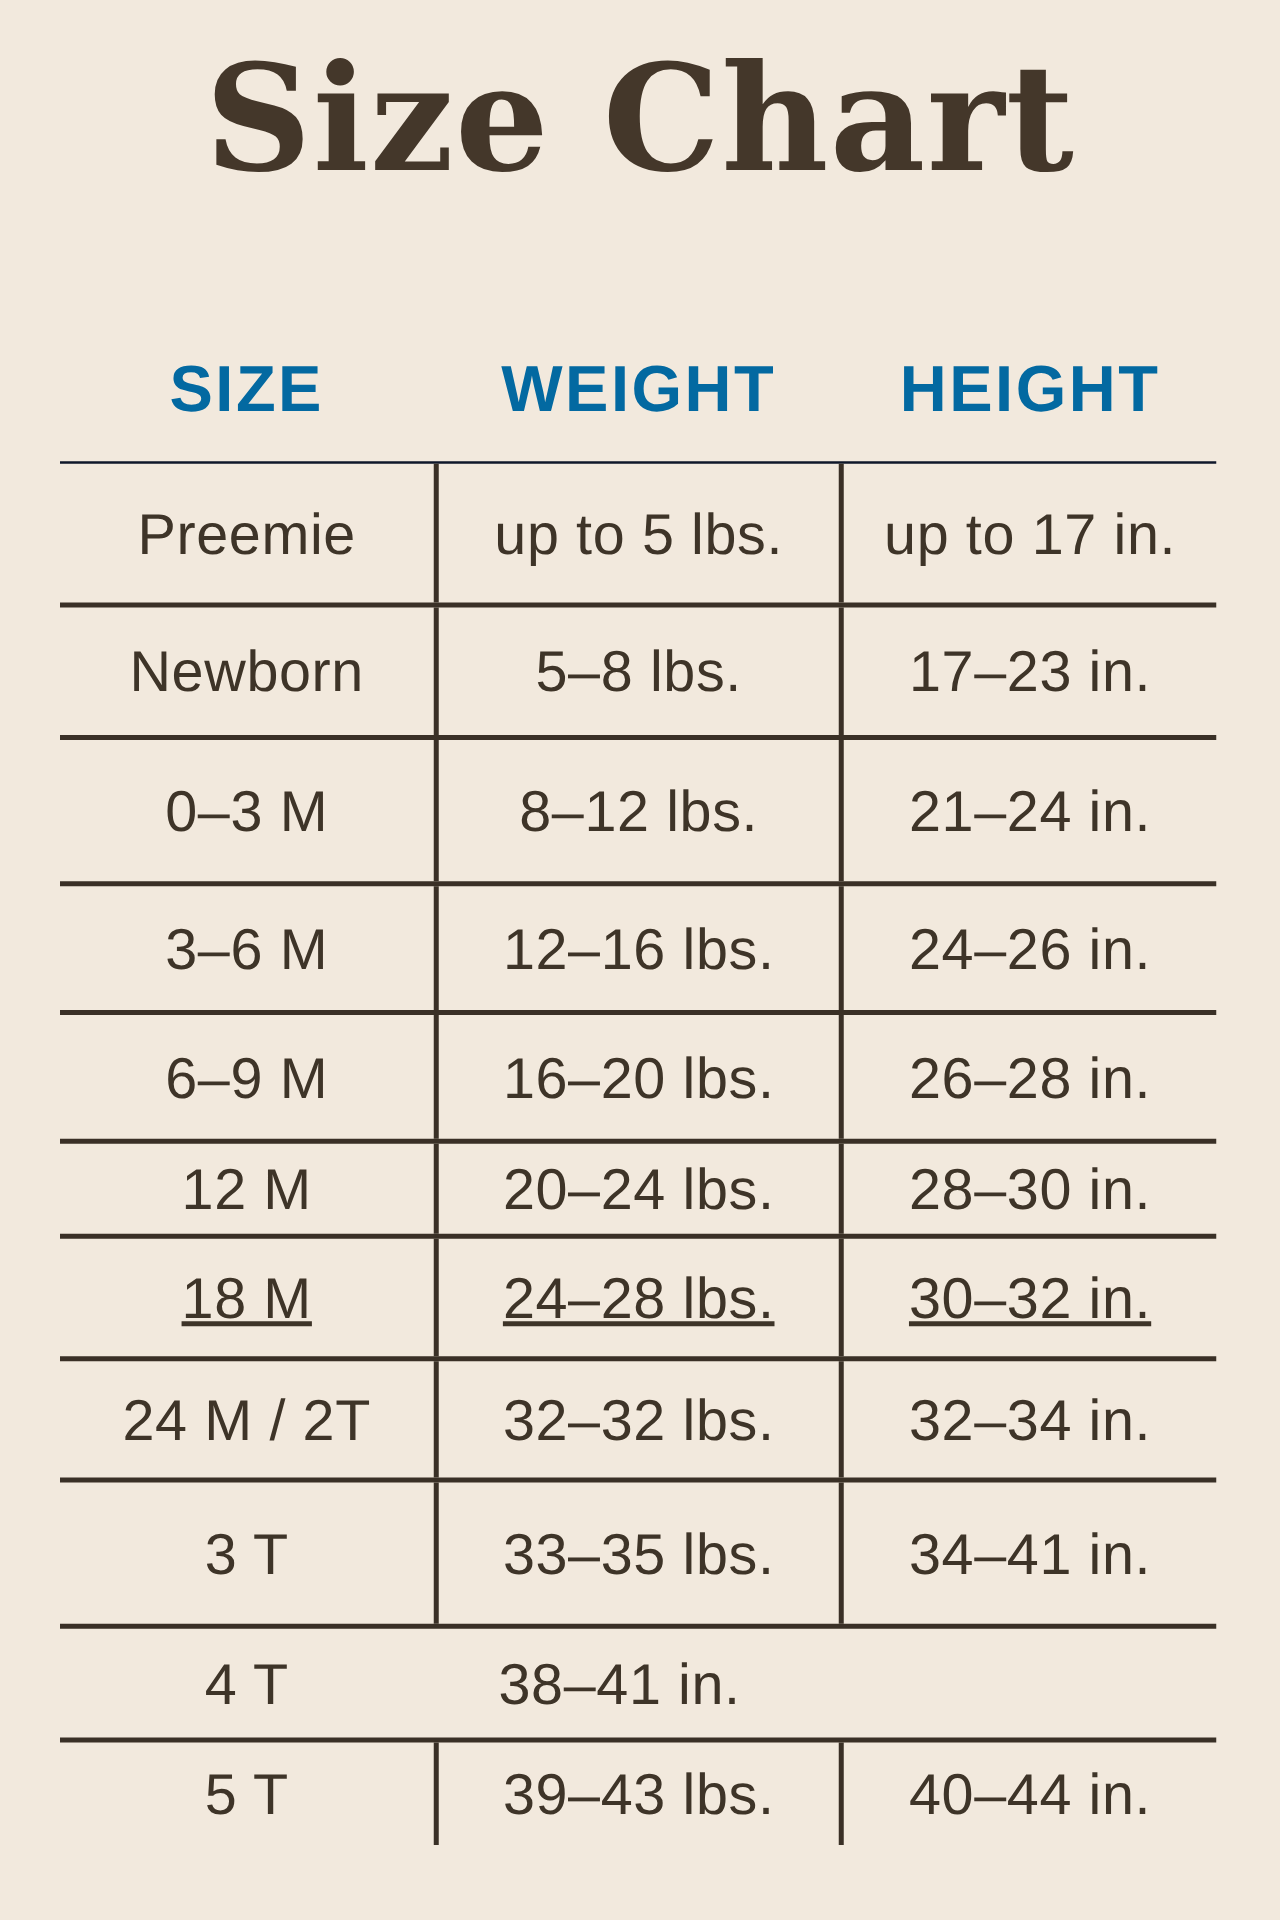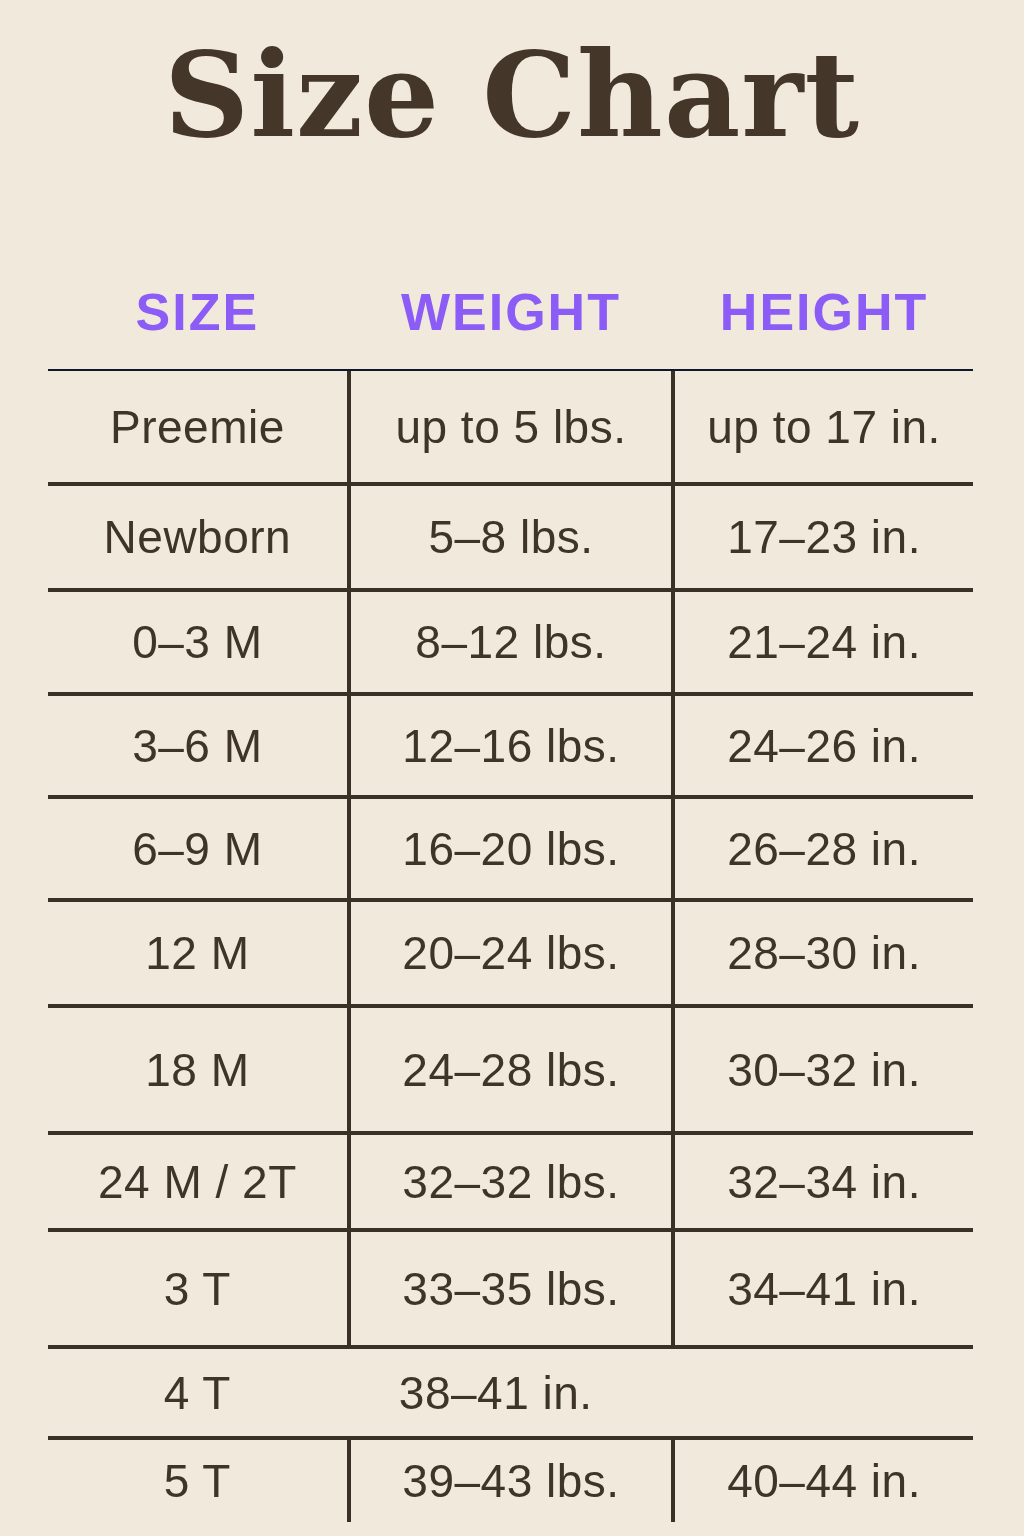--- a/index.html
+++ b/index.html
@@ -39,21 +39,21 @@
     display: flex;
     height: 114px;
     align-items: center;
   }
 
   .header-cell {
     text-align: center;
     font-weight: 700;
     font-size: 52px;
     letter-spacing: 2px;
-    color: #8b5cf6;
+    color: #0369a1;
   }
 
   .col-1 { width: 32.3%; }
   .col-2 { width: 35.5%; }
   .col-3 { width: 32.2%; }
 
   .table-body {
     border-top: 2px solid #0f172a;
   }
 
@@ -62,25 +62,25 @@
     align-items: stretch;
   }
 
   .table-row + .table-row {
     border-top: 4px solid #3a3026;
   }
 
   
   .table-row:nth-child(1)  { height: 111px; }
   .table-row:nth-child(2)  { height: 106px; }
-  .table-row:nth-child(3)  { height: 104px; }
+  .table-row:nth-child(3)  { height: 117px; }
   .table-row:nth-child(4)  { height: 103px; }
   .table-row:nth-child(5)  { height: 103px; }
-  .table-row:nth-child(6)  { height: 106px; }
-  .table-row:nth-child(7)  { height: 127px; }
+  .table-row:nth-child(6)  { height: 76px; }
+  .table-row:nth-child(7)  { height: 98px; text-decoration: underline; }
   .table-row:nth-child(8)  { height: 97px; }
   .table-row:nth-child(9)  { height: 117px; }
   .table-row:nth-child(10) { height: 91px; }
   .table-row:nth-child(11) { height: 86px; }
 
   .cell {
     display: flex;
     align-items: center;
     justify-content: center;
     font-size: 46px;

